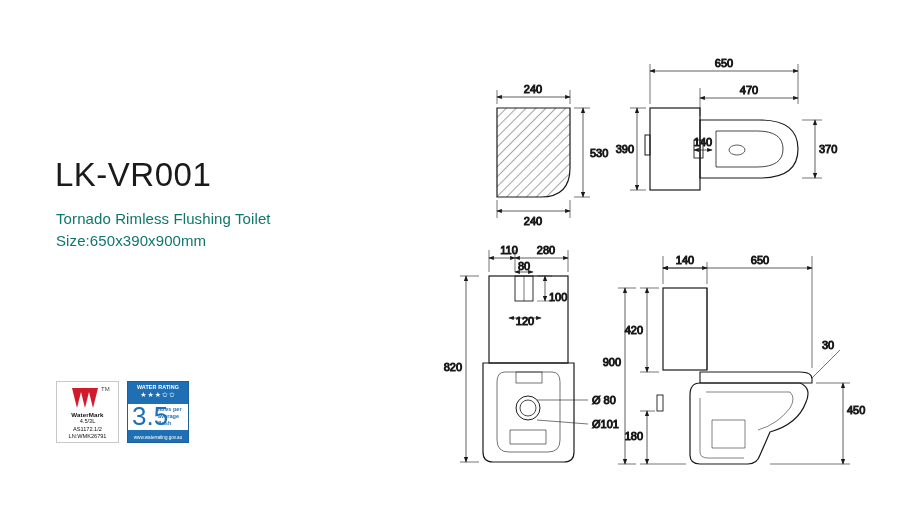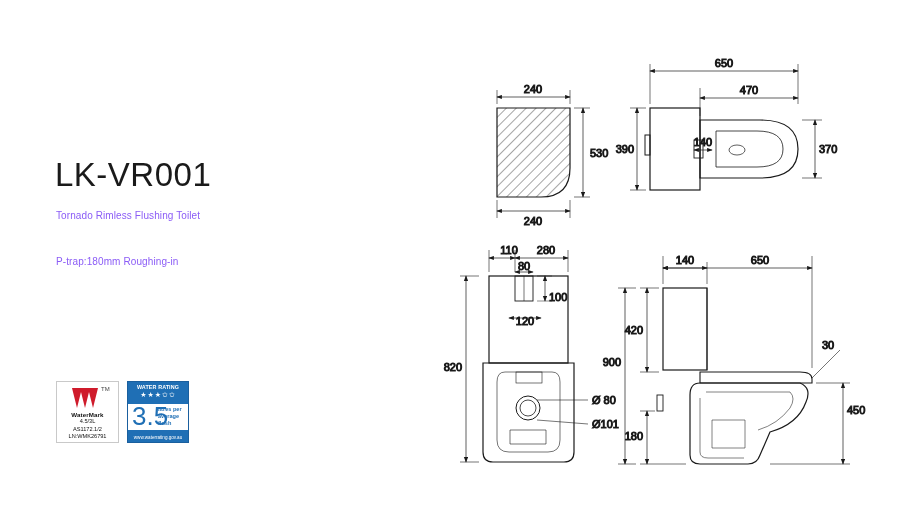--- a/index.html
+++ b/index.html
@@ -27,22 +27,22 @@
     position: absolute;
     left: 55px;
     top: 156px;
     font-size: 33px;
     letter-spacing: 0.5px;
     color: #1a1a1a;
   }
   .spec-line {
     position: absolute;
     left: 56px;
-    font-size: 10px;
-    color: #8b5cf6;
+    font-size: 15px;
+    color: #0f766e;
     letter-spacing: 0.1px;
   }
   #spec-0 { top: 210px; }
   #spec-1 { top: 232px; }
   #spec-2 { top: 256px; }
 
   
   #cert-block {
     position: absolute;
     left: 56px;
@@ -174,21 +174,21 @@
   }
 </style>
 </head>
 <body>
 
 <div class="stage">
 
   <div id="product-title">LK-VR001</div>
 
   <div class="spec-line" id="spec-0">Tornado Rimless Flushing Toilet</div>
-  <div class="spec-line" id="spec-2">P-trap:180mm Roughing-in</div>
+  <div class="spec-line" id="spec-1">Size:650x390x900mm</div>
 
   <div id="cert-block">
 
     <div class="cert" id="watermark-cert">
       <span class="wm-glyph">
         <span class="wbar b1"></span>
           <span class="wbar b2"></span>
           <span class="wbar b3"></span>
       </span>
       <span class="wm-tm">TM</span>

